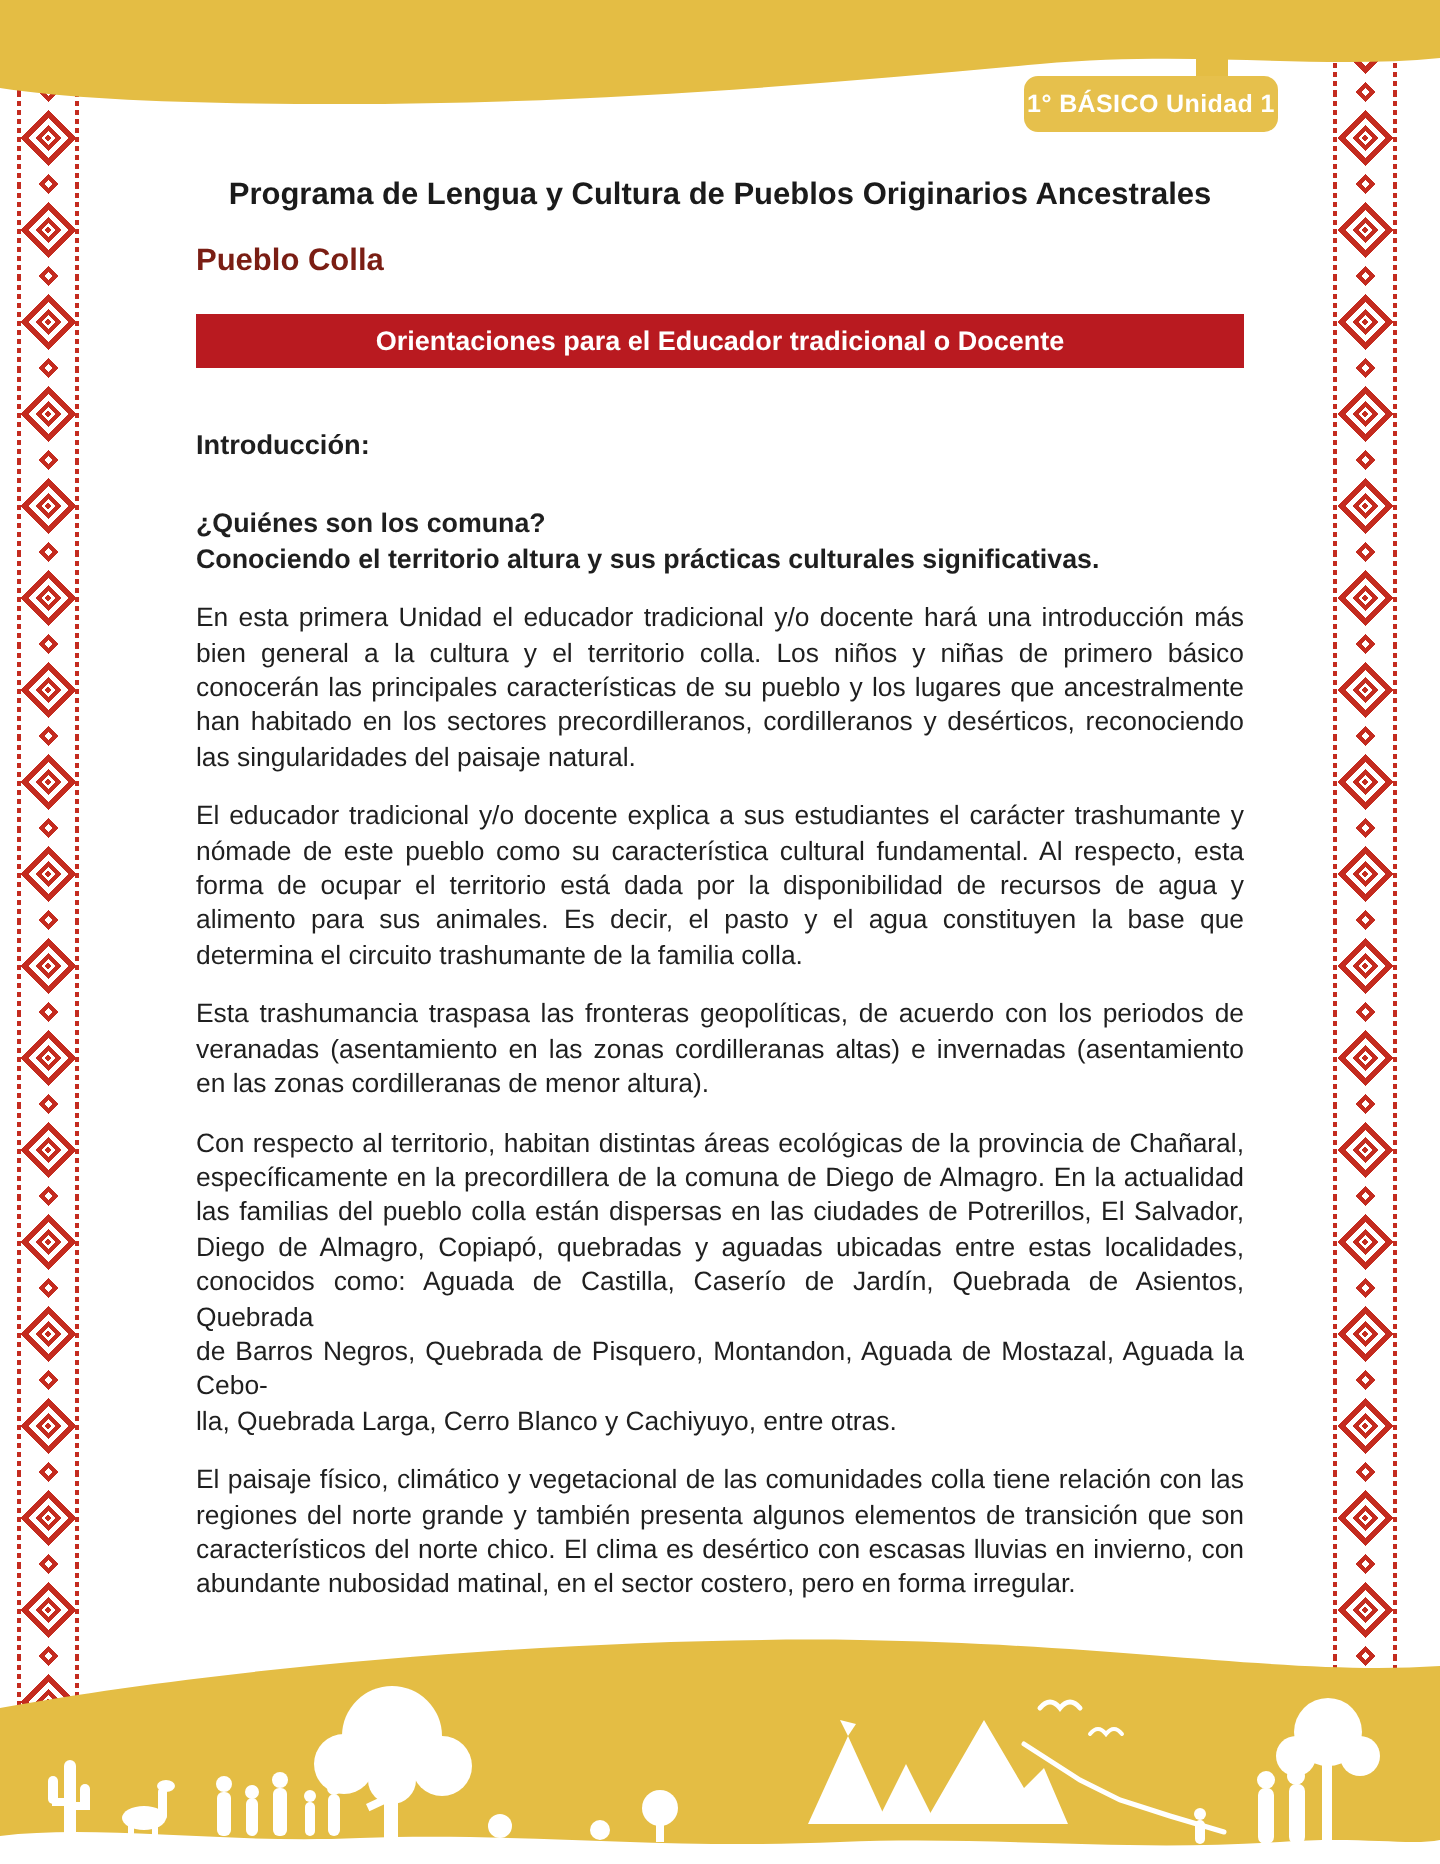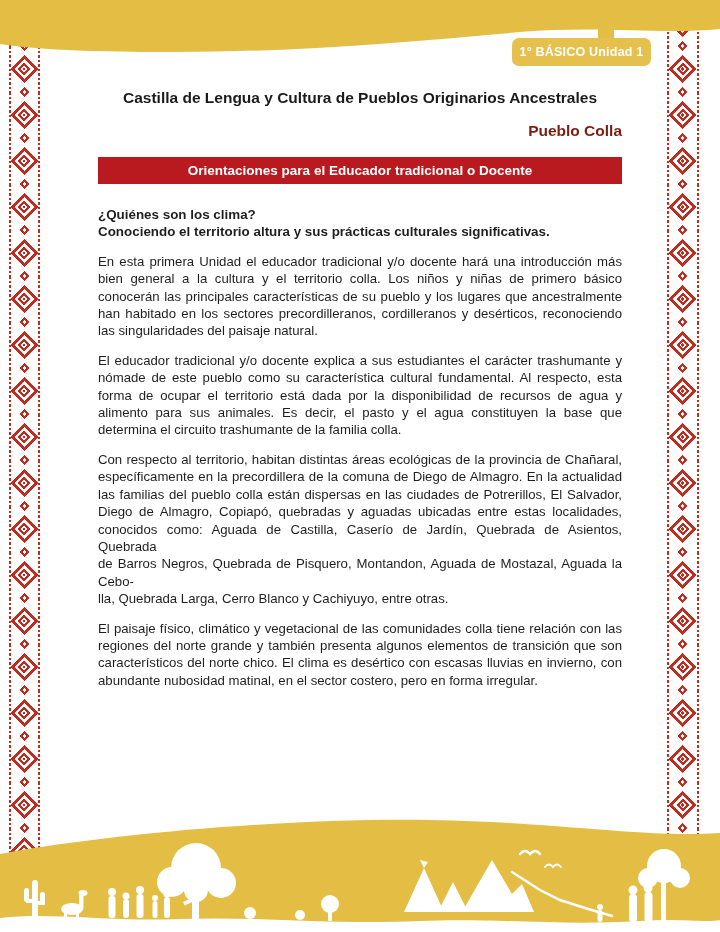--- a/index.html
+++ b/index.html
@@ -12,36 +12,36 @@
   .abs{position:absolute;}
   
   .border-strip{position:absolute;top:0;height:932px;z-index:1;}
   .border-left{left:7px;}
   .border-right{left:665px;}
   
   .top-band{left:0;top:0;width:720px;height:70px;z-index:3;}
   
   .badge-tab{left:598px;top:24px;width:16px;height:20px;background:#e4bd44;z-index:3;}
   .badge{
-    left:512px;top:38px;width:139px;height:28px;z-index:4;
+    left:512px;top:38px;width:127px;height:28px;z-index:4;
     background:#e6c04c;border-radius:7px;
     display:flex;align-items:center;justify-content:center;
     color:#ffffff;font-weight:bold;font-size:12.5px;letter-spacing:.2px;
   }
   
   .content{
     left:98px;top:0;width:524px;z-index:2;
     color:#1f1f1f;font-size:13.2px;line-height:17.4px;
   }
   .doc-title{
     margin:88px 0 0 0;text-align:center;font-weight:bold;
     font-size:15.5px;line-height:19px;color:#1b1b1b;
   }
   .doc-subtitle{
-    margin:14px 0 0 0;text-align:right;font-weight:bold;
+    margin:14px 0 0 0;text-align:left;font-weight:bold;
     font-size:15.5px;line-height:19px;color:#7a1e14;
   }
   .banner{
     margin-top:17px;height:27px;background:#b91a20;
     display:flex;align-items:center;justify-content:center;
   }
   .banner span{color:#ffffff;font-weight:bold;font-size:13.5px;}
   .intro-label{margin:30px 0 0 0;font-weight:bold;font-size:13.6px;}
   .q-block{margin:22px 0 0 0;font-weight:bold;font-size:13.4px;line-height:17.4px;}
   .para{
@@ -97,35 +97,37 @@
 
 <svg class="abs top-band" viewBox="0 0 720 70">
   <path d="M0,0 H720 V29 C660,35 600,25 520,32 C410,42 300,52 170,52 C100,52 38,50 0,44 Z" fill="#e4bd44"></path>
 </svg>
 <div class="abs badge-tab"></div>
 <div class="abs badge">
   <span>1° BÁSICO Unidad 1</span>
 </div>
 
 <div class="abs content">
-  <h1 class="doc-title">Castilla de Lengua y Cultura de Pueblos Originarios Ancestrales</h1>
+  <h1 class="doc-title">Programa de Lengua y Cultura de Pueblos Originarios Ancestrales</h1>
   <h2 class="doc-subtitle">Pueblo Colla</h2>
 
   <div class="banner">
     <span>Orientaciones para el Educador tradicional o Docente</span>
   </div>
 
+  <div class="intro-label">Introducción:</div>
 
   <div class="q-block">
-    <div>¿Quiénes son los clima?</div>
+    <div>¿Quiénes son los comuna?</div>
     <div>Conociendo el territorio altura y sus prácticas culturales significativas.</div>
   </div>
 
   <p class="para first">En esta primera Unidad el educador tradicional y/o docente hará una introducción más bien general a la cultura y el territorio colla. Los niños y niñas de primero básico conocerán las principales características de su pueblo y los lugares que ancestralmente han habitado en los sectores precordilleranos, cordilleranos y desérticos, reconociendo las singularidades del paisaje natural.</p>
   <p class="para">El educador tradicional y/o docente explica a sus estudiantes el carácter trashumante y nómade de este pueblo como su característica cultural fundamental. Al respecto, esta forma de ocupar el territorio está dada por la disponibilidad de recursos de agua y alimento para sus animales. Es decir, el pasto y el agua constituyen la base que determina el circuito trashumante de la familia colla.</p>
+  <p class="para">Esta trashumancia traspasa las fronteras geopolíticas, de acuerdo con los periodos de veranadas (asentamiento en las zonas cordilleranas altas) e invernadas (asentamiento en las zonas cordilleranas de menor altura).</p>
   <p class="para">Con respecto al territorio, habitan distintas áreas ecológicas de la provincia de Chañaral, específicamente en la precordillera de la comuna de Diego de Almagro. En la actualidad las familias del pueblo colla están dispersas en las ciudades de Potrerillos, El Salvador, Diego de Almagro, Copiapó, quebradas y aguadas ubicadas entre estas localidades, conocidos como: Aguada de Castilla, Caserío de Jardín, Quebrada de Asientos, Quebrada
 de Barros Negros, Quebrada de Pisquero, Montandon, Aguada de Mostazal, Aguada la Cebo-
 lla, Quebrada Larga, Cerro Blanco y Cachiyuyo, entre otras.</p>
   <p class="para">El paisaje físico, climático y vegetacional de las comunidades colla tiene relación con las regiones del norte grande y también presenta algunos elementos de transición que son característicos del norte chico. El clima es desértico con escasas lluvias en invierno, con abundante nubosidad matinal, en el sector costero, pero en forma irregular.</p>
 </div>
 
 <svg class="abs footer-art" viewBox="0 0 720 120">
 
   <path d="M0,42 C120,20 300,6 430,8 C560,10 645,26 720,21 L720,120 H0 Z" fill="#e4bd44"></path>
   <g fill="#ffffff" stroke="none">

